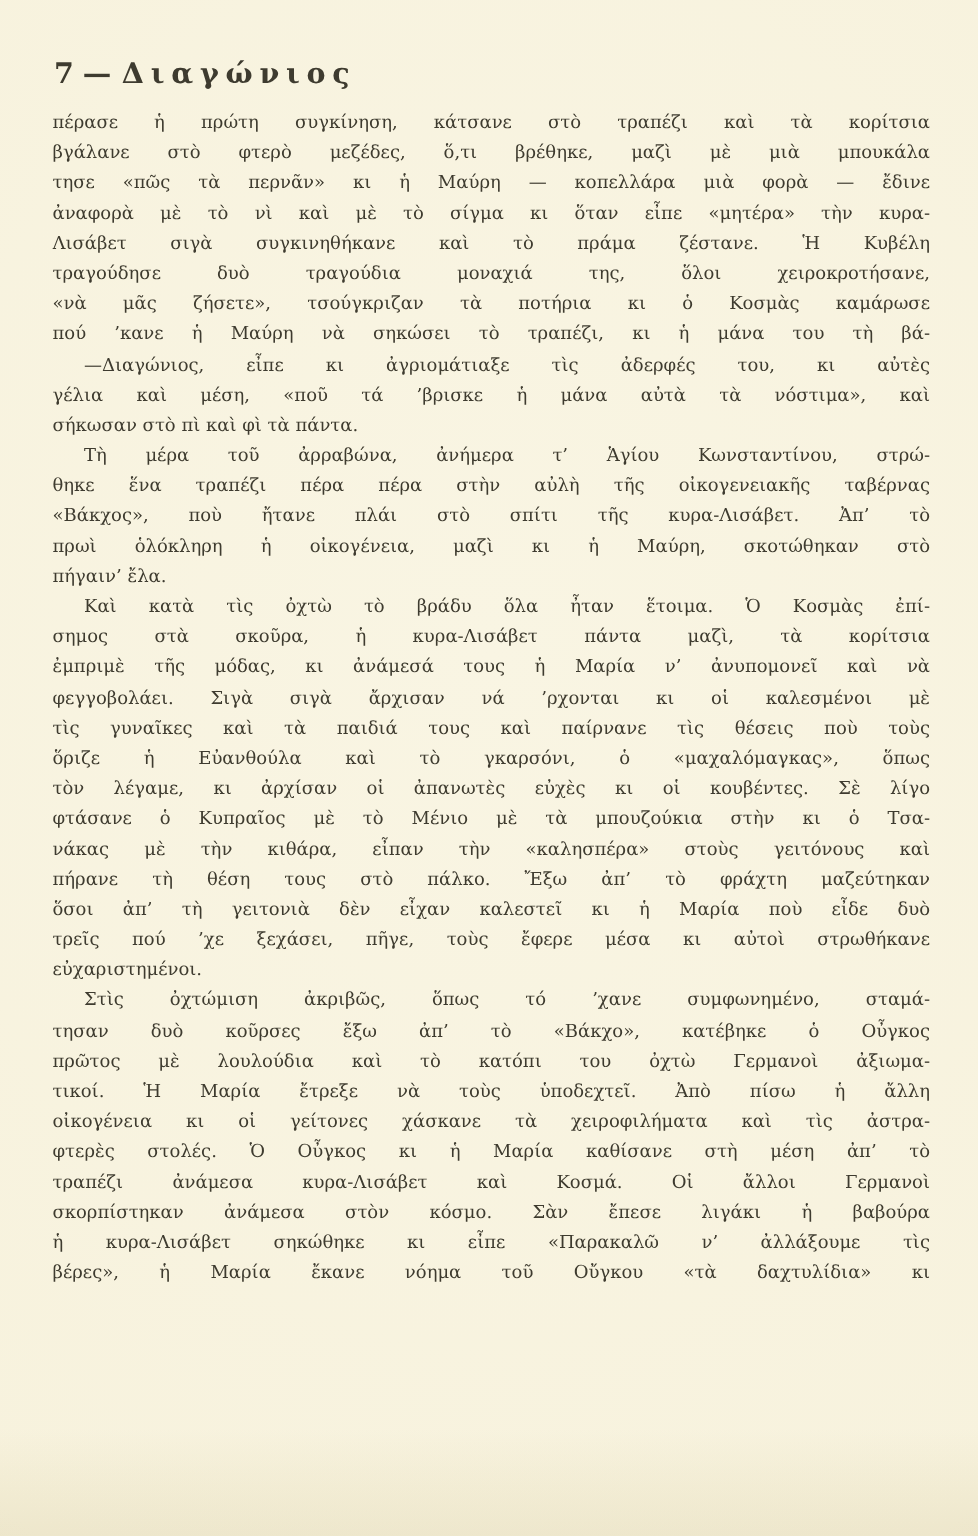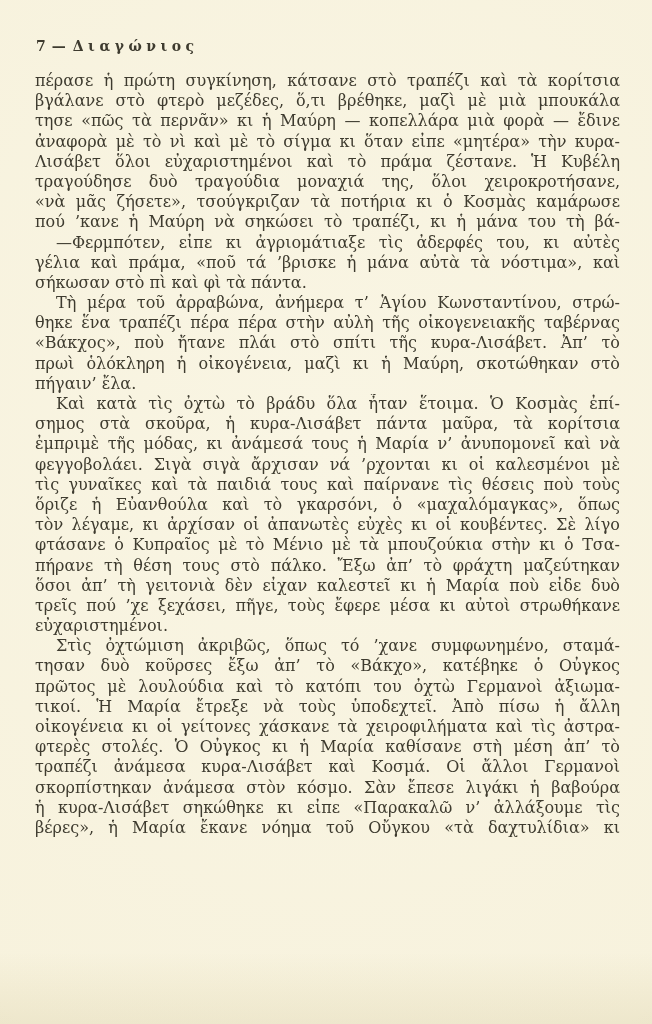--- a/index.html
+++ b/index.html
@@ -15,21 +15,21 @@
     background:
       linear-gradient(to bottom, rgba(0,0,0,0) 93%, rgba(196,180,120,0.10) 97%, rgba(180,162,100,0.14) 100%),
       radial-gradient(ellipse 140% 110% at 50% 42%, var(--paper, #f9f5e3) 0%, #f7f2dd 62%, #f2ebd2 88%, #efe7cb 100%);
     font-family: "DejaVu Serif", "Liberation Serif", serif;
     color: var(--ink, #3e3b2f);
   }
   .running-head {
     position: absolute;
     left: 36px;
     top: 38px;
-    font-size: 14px;
+    font-size: 19px;
     font-weight: 700;
     letter-spacing: 1px;
     white-space: nowrap;
     text-align: center;
   }
   .running-head .journal {
     letter-spacing: 4.5px;
     margin-left: 6px;
   }
   .running-head .dash {
@@ -37,21 +37,21 @@
   }
   .page-body {
     position: absolute;
     left: 35px;
     top: 71px;
     width: 585px;
   }
   .line {
     height: 20.2px;
     line-height: 20.2px;
-    font-size: 16px;
+    font-size: 12px;
     text-align: justify;
     text-align-last: justify;
     overflow: hidden;
     white-space: normal;
   }
   .line.endline {
     text-align-last: left;
   }
   .line.indent {
     text-indent: 21px;
@@ -62,40 +62,41 @@
 
 <div class="page">
   <div class="running-head">
     <span>7</span><span class="dash">—</span><span class="journal">Διαγώνιος</span>
   </div>
   <div class="page-body">
       <div class="line">πέρασε ἡ πρώτη συγκίνηση, κάτσανε στὸ τραπέζι καὶ τὰ κορίτσια</div>
       <div class="line">βγάλανε στὸ φτερὸ μεζέδες, ὅ,τι βρέθηκε, μαζὶ μὲ μιὰ μπουκάλα</div>
       <div class="line">τησε «πῶς τὰ περνᾶν» κι ἡ Μαύρη — κοπελλάρα μιὰ φορὰ — ἔδινε</div>
       <div class="line">ἀναφορὰ μὲ τὸ νὶ καὶ μὲ τὸ σίγμα κι ὅταν εἶπε «μητέρα» τὴν κυρα-</div>
-      <div class="line">Λισάβετ ὅλοι εὐχαριστημένοι καὶ τὸ πράμα ζέστανε. Ἡ Κυβέλη</div>
+      <div class="line">Λισάβετ σιγὰ συγκινηθήκανε καὶ τὸ πράμα ζέστανε. Ἡ Κυβέλη</div>
       <div class="line">τραγούδησε δυὸ τραγούδια μοναχιά της, ὅλοι χειροκροτήσανε,</div>
       <div class="line">«νὰ μᾶς ζήσετε», τσούγκριζαν τὰ ποτήρια κι ὁ Κοσμὰς καμάρωσε</div>
       <div class="line">πού ’κανε ἡ Μαύρη νὰ σηκώσει τὸ τραπέζι, κι ἡ μάνα του τὴ βά-</div>
-      <div class="line indent">—Φερμπότεν, εἶπε κι ἀγριομάτιαξε τὶς ἀδερφές του, κι αὐτὲς</div>
-      <div class="line">γέλια καὶ πράμα, «ποῦ τά ’βρισκε ἡ μάνα αὐτὰ τὰ νόστιμα», καὶ</div>
+      <div class="line indent">—Διαγώνιος, εἶπε κι ἀγριομάτιαξε τὶς ἀδερφές του, κι αὐτὲς</div>
+      <div class="line">γέλια καὶ μέση, «ποῦ τά ’βρισκε ἡ μάνα αὐτὰ τὰ νόστιμα», καὶ</div>
       <div class="line endline">σήκωσαν στὸ πὶ καὶ φὶ τὰ πάντα.</div>
       <div class="line indent">Τὴ μέρα τοῦ ἀρραβώνα, ἀνήμερα τ’ Ἁγίου Κωνσταντίνου, στρώ-</div>
       <div class="line">θηκε ἕνα τραπέζι πέρα πέρα στὴν αὐλὴ τῆς οἰκογενειακῆς ταβέρνας</div>
       <div class="line">«Βάκχος», ποὺ ἤτανε πλάι στὸ σπίτι τῆς κυρα-Λισάβετ. Ἀπ’ τὸ</div>
       <div class="line">πρωὶ ὁλόκληρη ἡ οἰκογένεια, μαζὶ κι ἡ Μαύρη, σκοτώθηκαν στὸ</div>
       <div class="line endline">πήγαιν’ ἔλα.</div>
       <div class="line indent">Καὶ κατὰ τὶς ὀχτὼ τὸ βράδυ ὅλα ἦταν ἕτοιμα. Ὁ Κοσμὰς ἐπί-</div>
-      <div class="line">σημος στὰ σκοῦρα, ἡ κυρα-Λισάβετ πάντα μαῦρα, τὰ κορίτσια</div>
+      <div class="line">σημος στὰ σκοῦρα, ἡ κυρα-Λισάβετ πάντα μαζὶ, τὰ κορίτσια</div>
       <div class="line">ἐμπριμὲ τῆς μόδας, κι ἀνάμεσά τους ἡ Μαρία ν’ ἀνυπομονεῖ καὶ νὰ</div>
       <div class="line">φεγγοβολάει. Σιγὰ σιγὰ ἄρχισαν νά ’ρχονται κι οἱ καλεσμένοι μὲ</div>
       <div class="line">τὶς γυναῖκες καὶ τὰ παιδιά τους καὶ παίρνανε τὶς θέσεις ποὺ τοὺς</div>
       <div class="line">ὅριζε ἡ Εὐανθούλα καὶ τὸ γκαρσόνι, ὁ «μαχαλόμαγκας», ὅπως</div>
       <div class="line">τὸν λέγαμε, κι ἀρχίσαν οἱ ἀπανωτὲς εὐχὲς κι οἱ κουβέντες. Σὲ λίγο</div>
       <div class="line">φτάσανε ὁ Κυπραῖος μὲ τὸ Μένιο μὲ τὰ μπουζούκια στὴν κι ὁ Τσα-</div>
+      <div class="line">νάκας μὲ τὴν κιθάρα, εἶπαν τὴν «καλησπέρα» στοὺς γειτόνους καὶ</div>
       <div class="line">πήρανε τὴ θέση τους στὸ πάλκο. Ἔξω ἀπ’ τὸ φράχτη μαζεύτηκαν</div>
       <div class="line">ὅσοι ἀπ’ τὴ γειτονιὰ δὲν εἶχαν καλεστεῖ κι ἡ Μαρία ποὺ εἶδε δυὸ</div>
       <div class="line">τρεῖς πού ’χε ξεχάσει, πῆγε, τοὺς ἔφερε μέσα κι αὐτοὶ στρωθήκανε</div>
       <div class="line endline">εὐχαριστημένοι.</div>
       <div class="line indent">Στὶς ὀχτώμιση ἀκριβῶς, ὅπως τό ’χανε συμφωνημένο, σταμά-</div>
       <div class="line">τησαν δυὸ κοῦρσες ἔξω ἀπ’ τὸ «Βάκχο», κατέβηκε ὁ Οὖγκος</div>
       <div class="line">πρῶτος μὲ λουλούδια καὶ τὸ κατόπι του ὀχτὼ Γερμανοὶ ἀξιωμα-</div>
       <div class="line">τικοί. Ἡ Μαρία ἔτρεξε νὰ τοὺς ὑποδεχτεῖ. Ἀπὸ πίσω ἡ ἄλλη</div>
       <div class="line">οἰκογένεια κι οἱ γείτονες χάσκανε τὰ χειροφιλήματα καὶ τὶς ἀστρα-</div>
       <div class="line">φτερὲς στολές. Ὁ Οὖγκος κι ἡ Μαρία καθίσανε στὴ μέση ἀπ’ τὸ</div>

